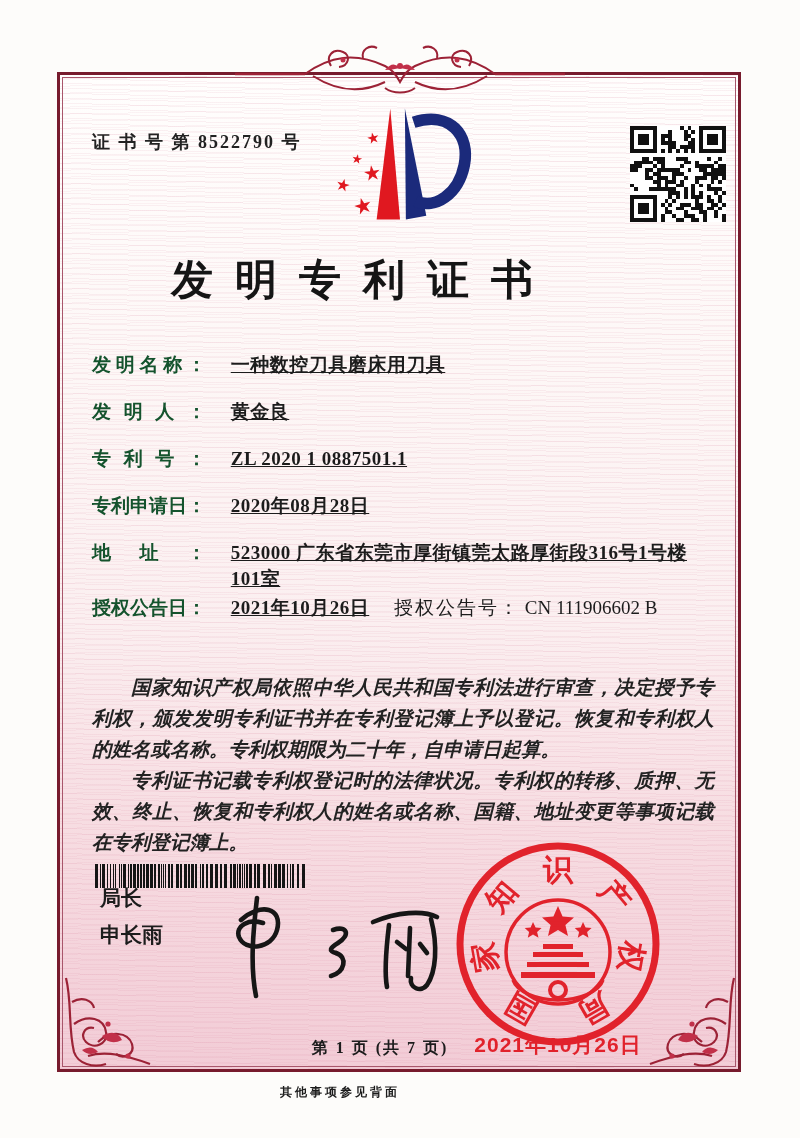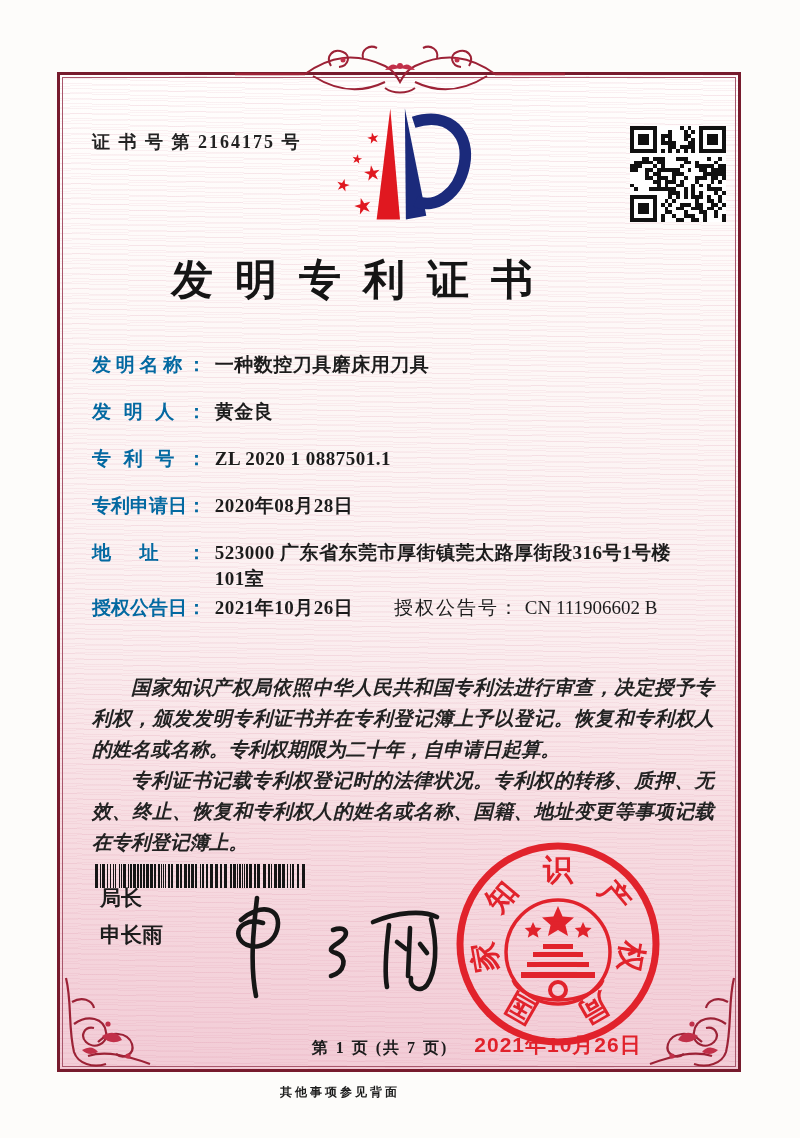--- a/index.html
+++ b/index.html
@@ -33,23 +33,23 @@
   .title{
     position:absolute;left:0;top:252px;width:704px;z-index:4;
     text-align:center;font-size:42px;font-weight:bold;letter-spacing:22px;
     text-indent:22px;color:#151515;margin:0;
   }
   
   .fields{position:absolute;left:92px;top:352px;width:625px;z-index:4;}
   .frow{position:relative;font-size:19px;line-height:26px;margin-bottom:21px;font-weight:bold;}
   .flabel{
     display:inline-block;width:114px;text-align:justify;text-align-last:justify;
-    vertical-align:top;color:#0369a1;
-  }
-  .fvalue{display:inline-block;margin-left:4px;max-width:484px;vertical-align:top;letter-spacing:.5px;}
+    vertical-align:top;color:#14532d;
+  }
+  .fvalue{display:inline-block;margin-left:20px;max-width:484px;vertical-align:top;letter-spacing:.5px;text-decoration:underline;}
   .frow.addr{margin-bottom:3px;}
   .grantno{position:absolute;left:302px;top:0;white-space:nowrap;font-weight:normal;}
   .grantno .glabel{letter-spacing:2px;}
   
   .paras{
     position:absolute;left:92px;top:672px;width:622px;z-index:4;
     font-size:19.5px;line-height:31px;text-align:justify;
     font-style:italic;font-weight:bold;color:#222;
     font-family:"DejaVu Serif","Liberation Serif",serif;
   }
@@ -119,21 +119,21 @@
       <path d="M14,30 C24,24 34,28 36,36"></path>
     </g>
     <g fill="#c13049">
       <path d="M44,64 q14,-8 20,4 q-12,6 -20,-4z"></path>
       <path d="M24,78 q10,-6 16,2 q-9,5 -16,-2z"></path>
       <circle cx="50" cy="52" r="2.6"></circle>
         <circle cx="70" cy="84" r="2.6"></circle>
     </g>
   </svg>
 
-  <div class="cert-no">证 书 号 第 2164175 号</div>
+  <div class="cert-no">证 书 号 第 8522790 号</div>
 
   <svg class="logo" width="146" height="138" viewBox="0 0 150 140">
     <polygon points="64,10 50,124 74,124" fill="#e01820"></polygon>
     <polygon points="79,10 80,124 101,120" fill="#1b2a7b"></polygon>
     <path d="M88,24 C126,12 146,38 140,68 C134,98 110,114 90,105" fill="none" stroke="#1b2a7b" stroke-width="12"></path>
     <g fill="#e01820" font-family="'DejaVu Sans',sans-serif">
       <text x="40" y="46" font-size="15" transform="rotate(-12 44 42)">★</text>
       <text x="24" y="66" font-size="13" transform="rotate(10 28 62)">★</text>
       <text x="36" y="84" font-size="21" transform="rotate(-8 42 78)">★</text>
       <text x="8" y="94" font-size="17" transform="rotate(14 14 88)">★</text>

